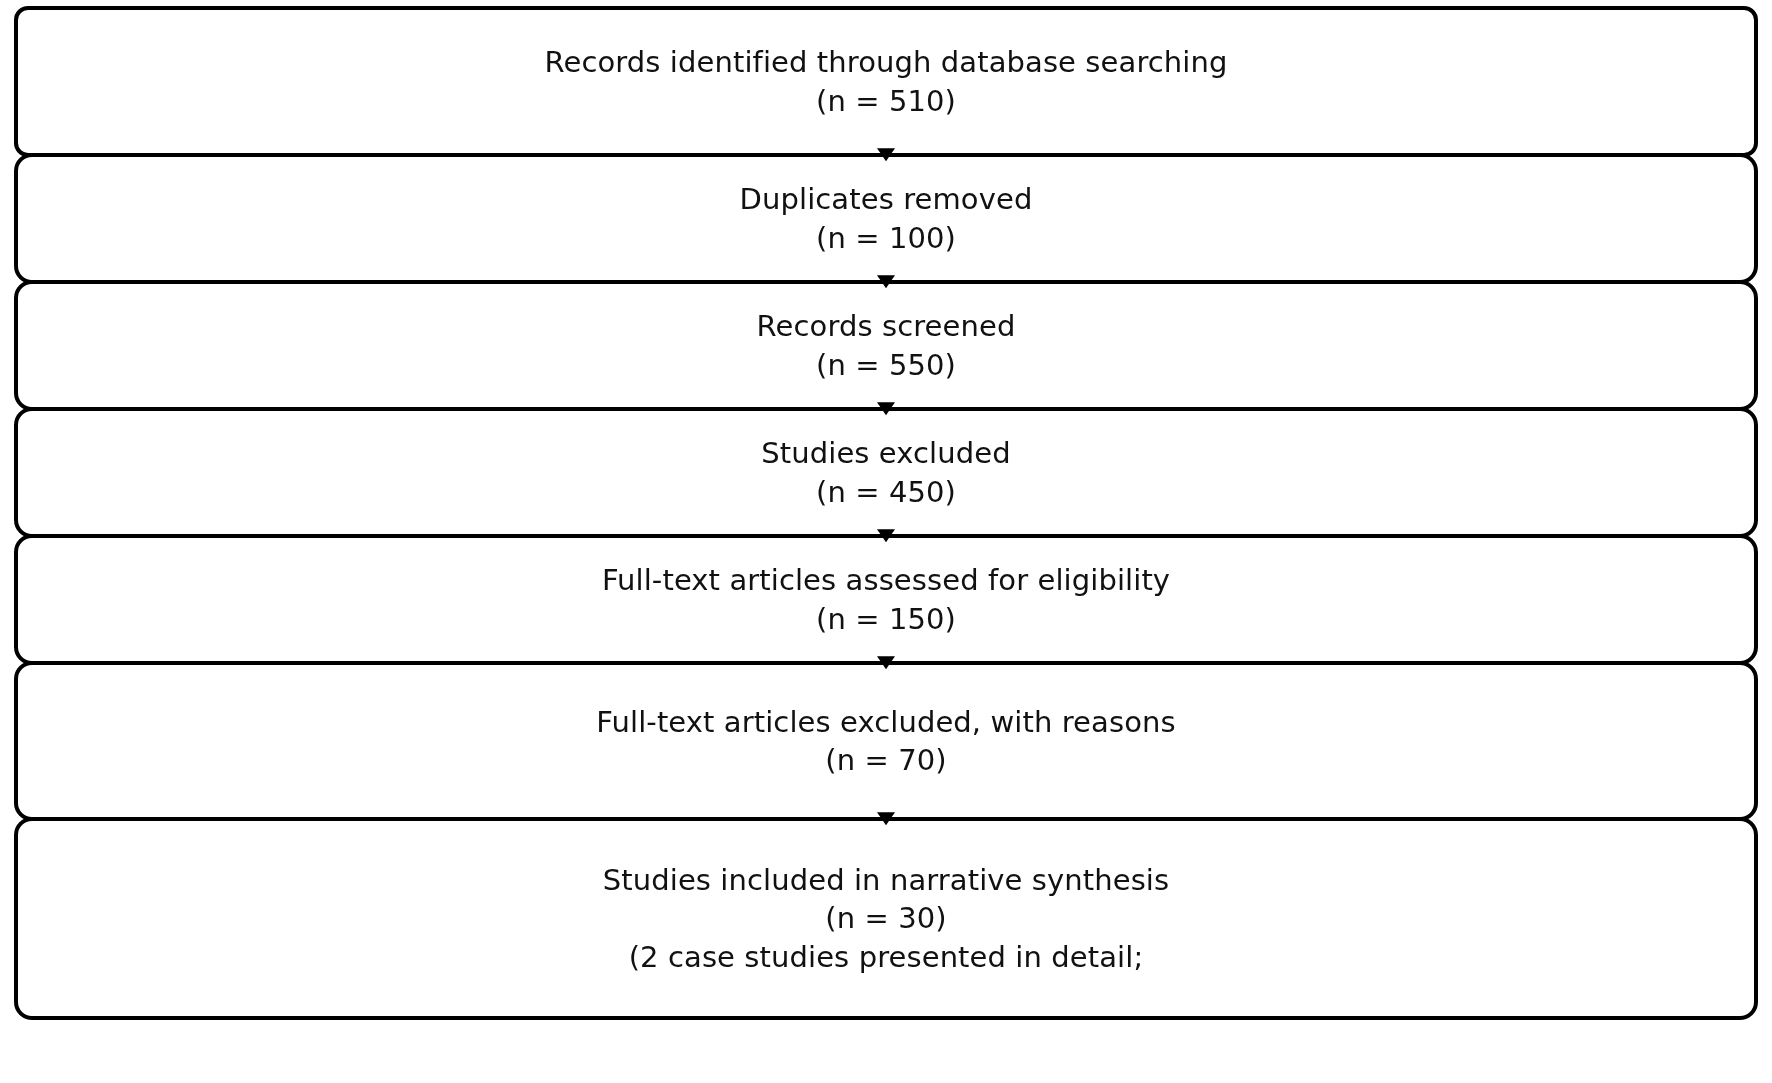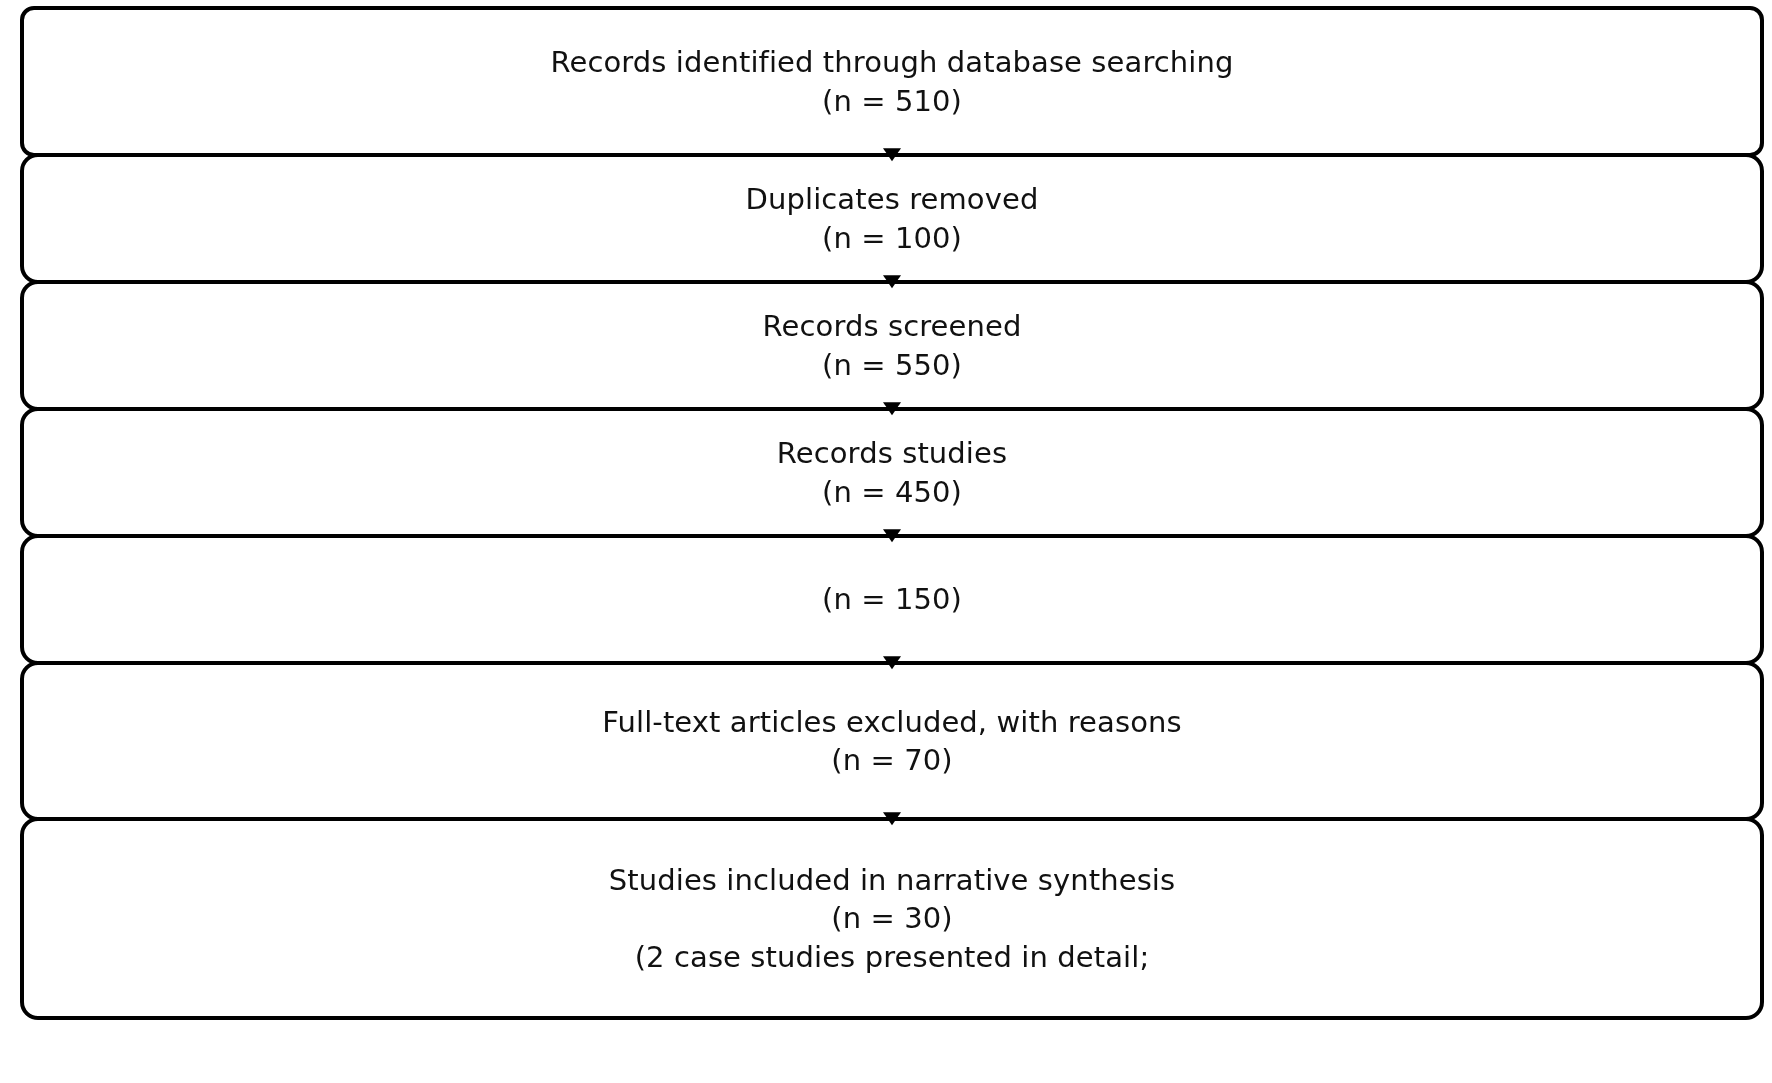--- a/index.html
+++ b/index.html
@@ -12,21 +12,21 @@
   }
   #flow-canvas {
     position: relative;
     width: 1772px;
     height: 1083px;
     background: #ffffff;
     overflow: hidden;
   }
   .flow-stack {
     position: absolute;
-    left: 20px;
+    left: 14px;
     top: 6px;
     width: 1744px;
     height: 1071px;
     display: flex;
     flex-direction: column;
   }
   .flow-node {
     position: relative;
     box-sizing: border-box;
     border: 4px solid #000000;
@@ -95,26 +95,27 @@
     </div>
 
     <div class="flow-node n-3">
       <span class="edge-arrow"></span>
       <span class="node-line">Records screened</span>
       <span class="node-count">(n = 550)</span>
     </div>
 
     <div class="flow-node n-4">
       <span class="edge-arrow"></span>
-      <span class="node-line">Records studies</span>
+      <span class="node-line">Studies excluded</span>
       <span class="node-count">(n = 450)</span>
     </div>
 
     <div class="flow-node n-5">
       <span class="edge-arrow"></span>
+      <span class="node-line">Full-text articles assessed for eligibility</span>
       <span class="node-count">(n = 150)</span>
     </div>
 
     <div class="flow-node n-6">
       <span class="edge-arrow"></span>
       <span class="node-line">Full-text articles excluded, with reasons</span>
       <span class="node-count">(n = 70)</span>
     </div>
 
     <div class="flow-node n-7">

